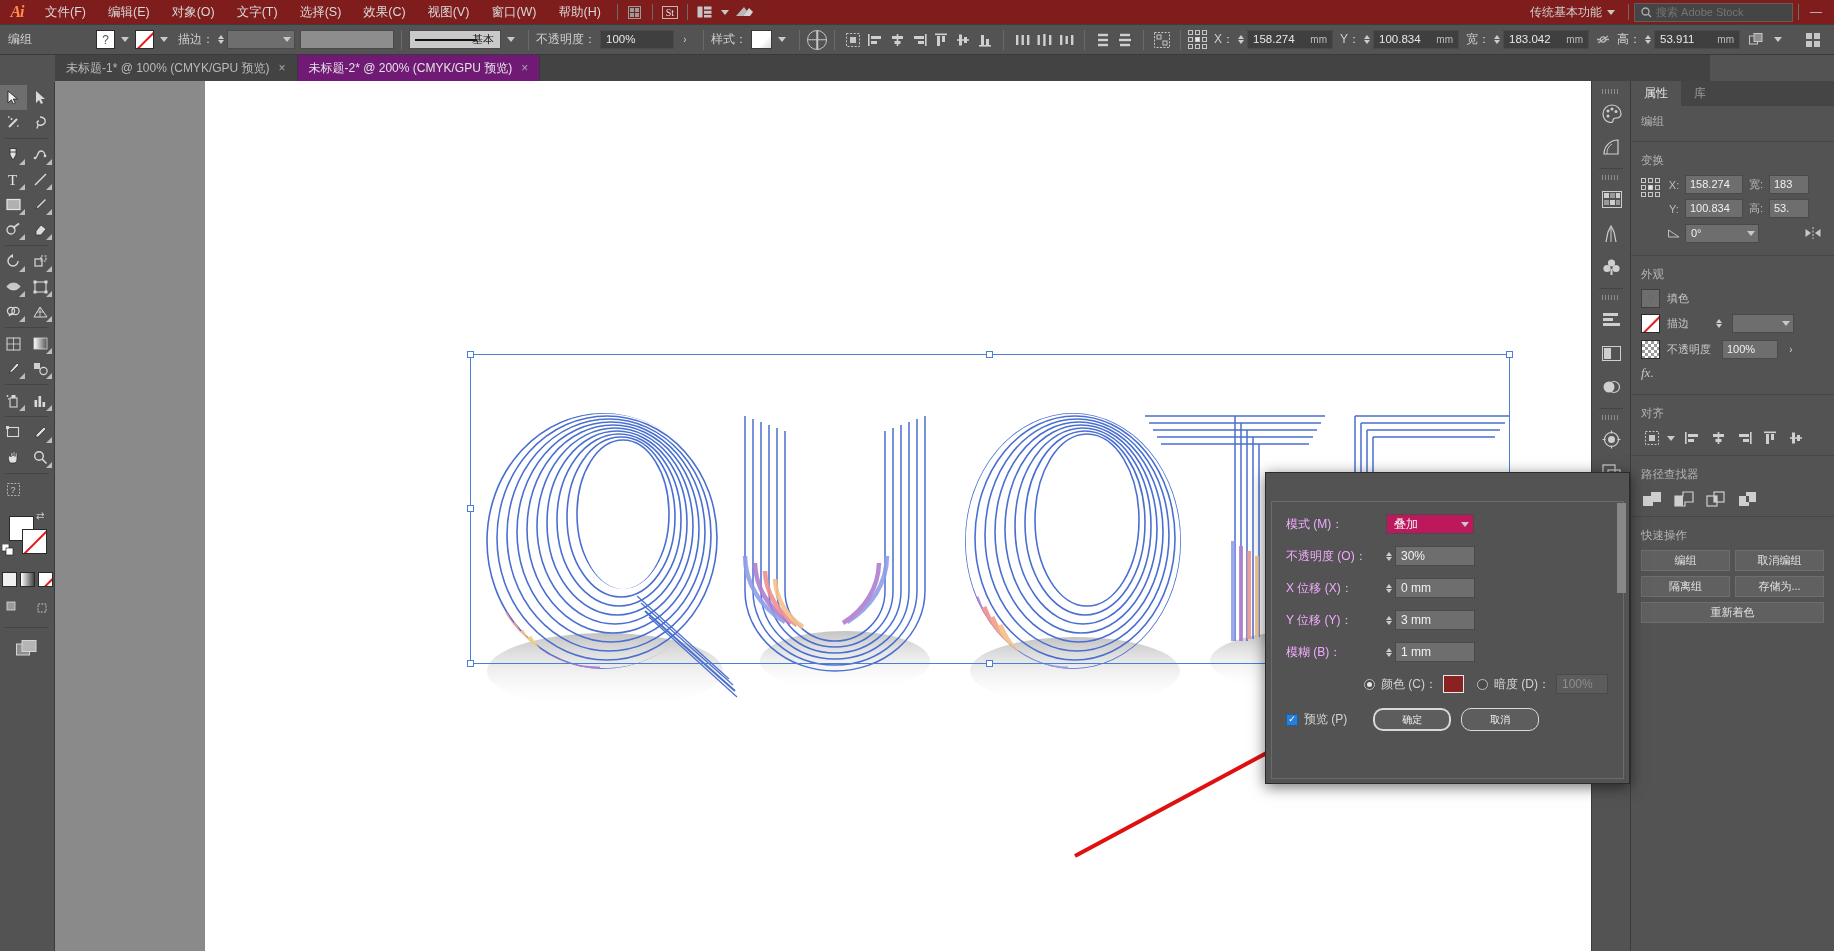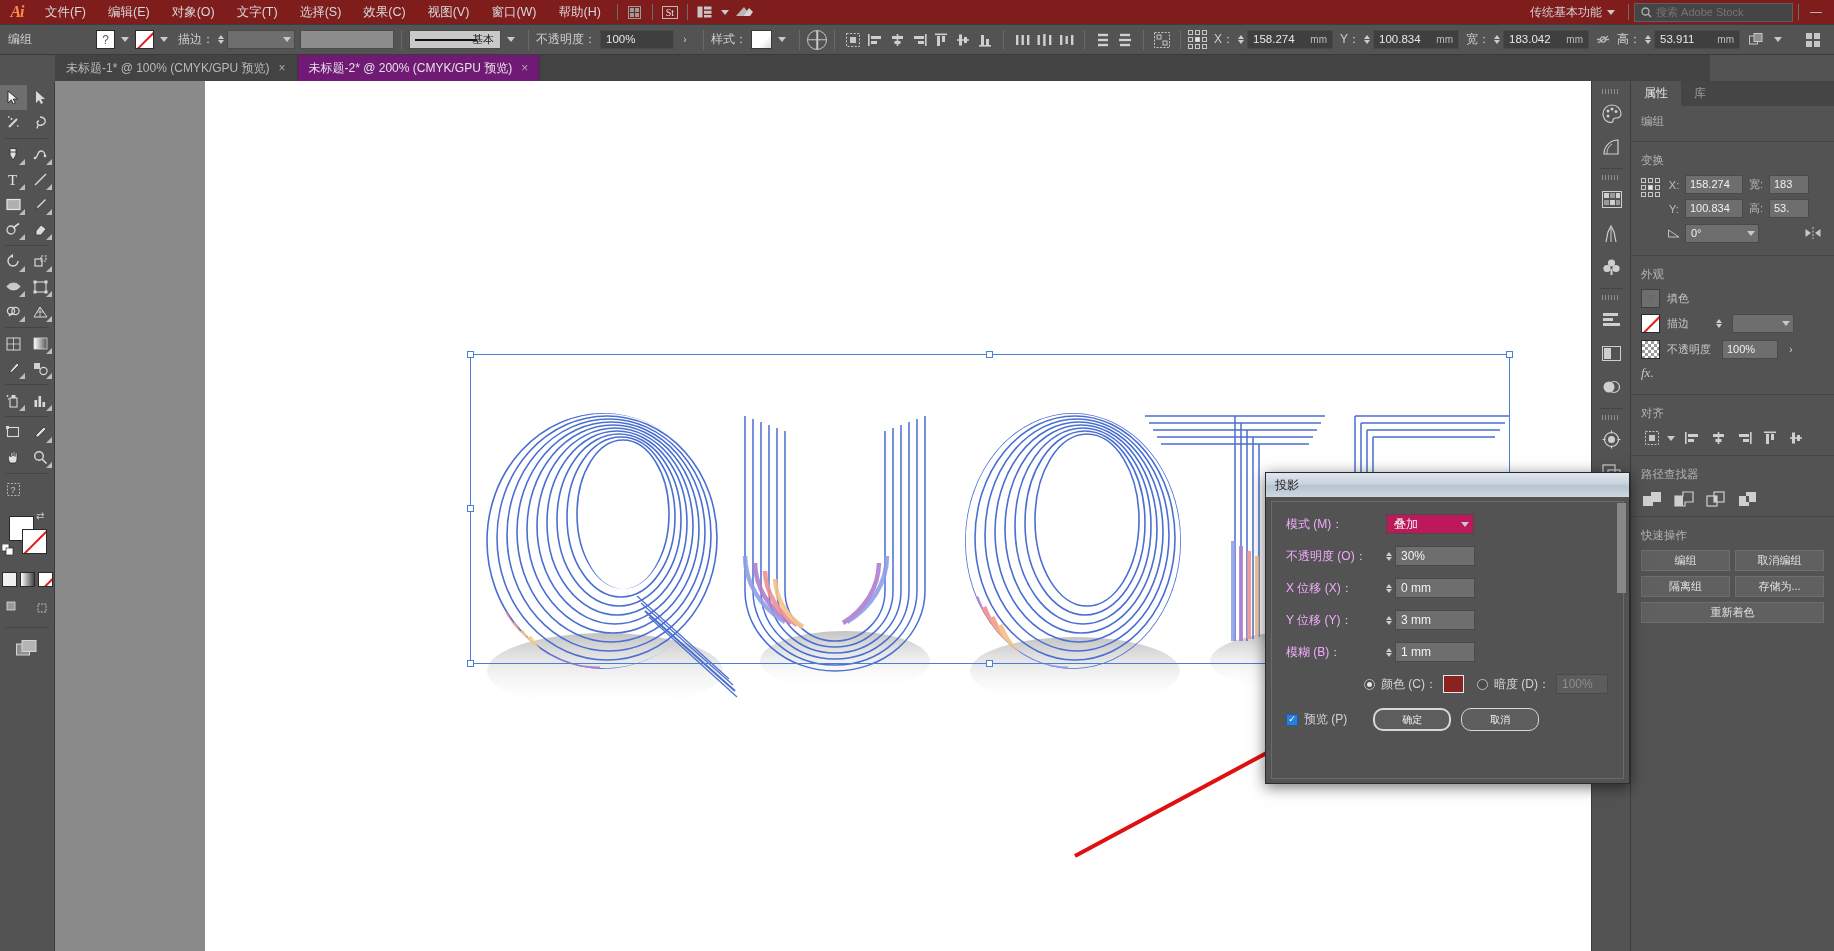--- a/index.html
+++ b/index.html
@@ -1147,23 +1147,20 @@
       <div class="qa-btn">编组</div>
       <div class="qa-btn">取消编组</div>
       <div class="qa-btn">隔离组</div>
       <div class="qa-btn">存储为...</div>
       <div class="qa-btn full">重新着色</div>
     </div>
   </div>
 </div>
 
 <div id="dialog">
-  <div id="dlg-title">
-    <span>投影</span>
-  </div>
   <div id="dlg-body">
     <div class="dlg-row">
       <span class="dlg-lbl">模式 (M)：</span>
       <span class="dlg-sel">
         <span>叠加</span>
         <span class="tri-down" style="margin:0;"></span>
       </span>
     </div>
     <div class="dlg-row">
       <span class="dlg-lbl">不透明度 (O)：</span>

